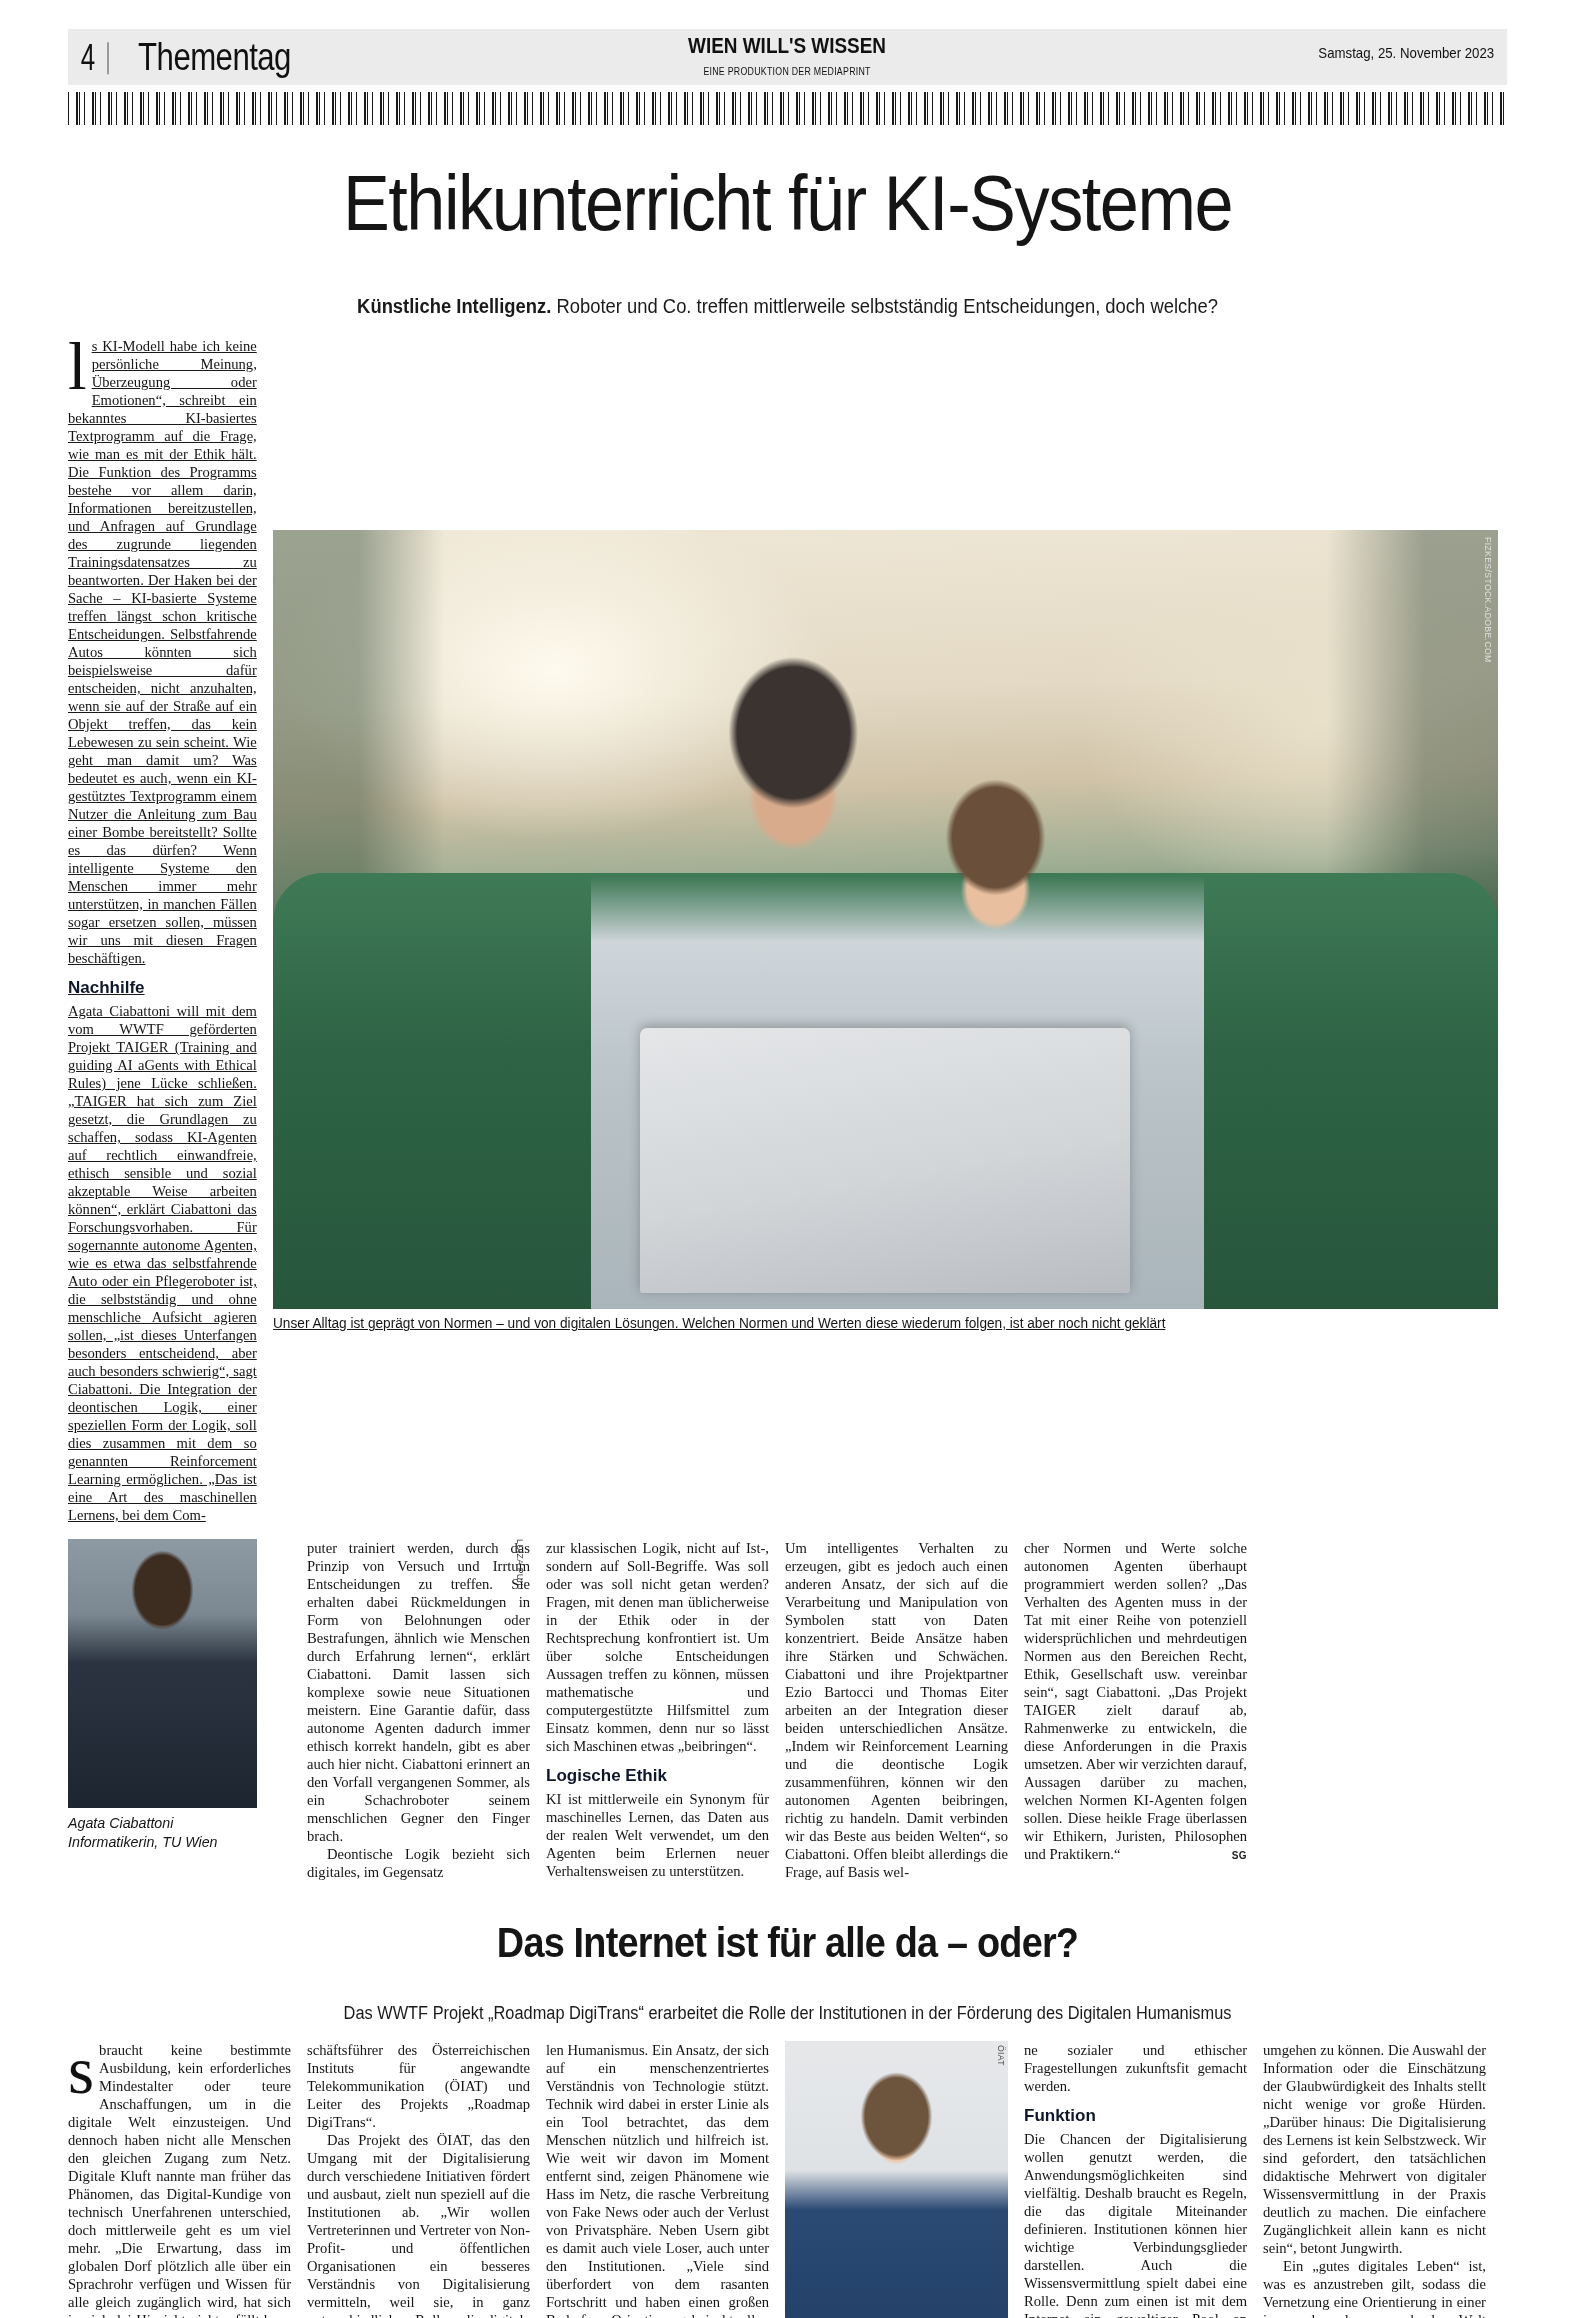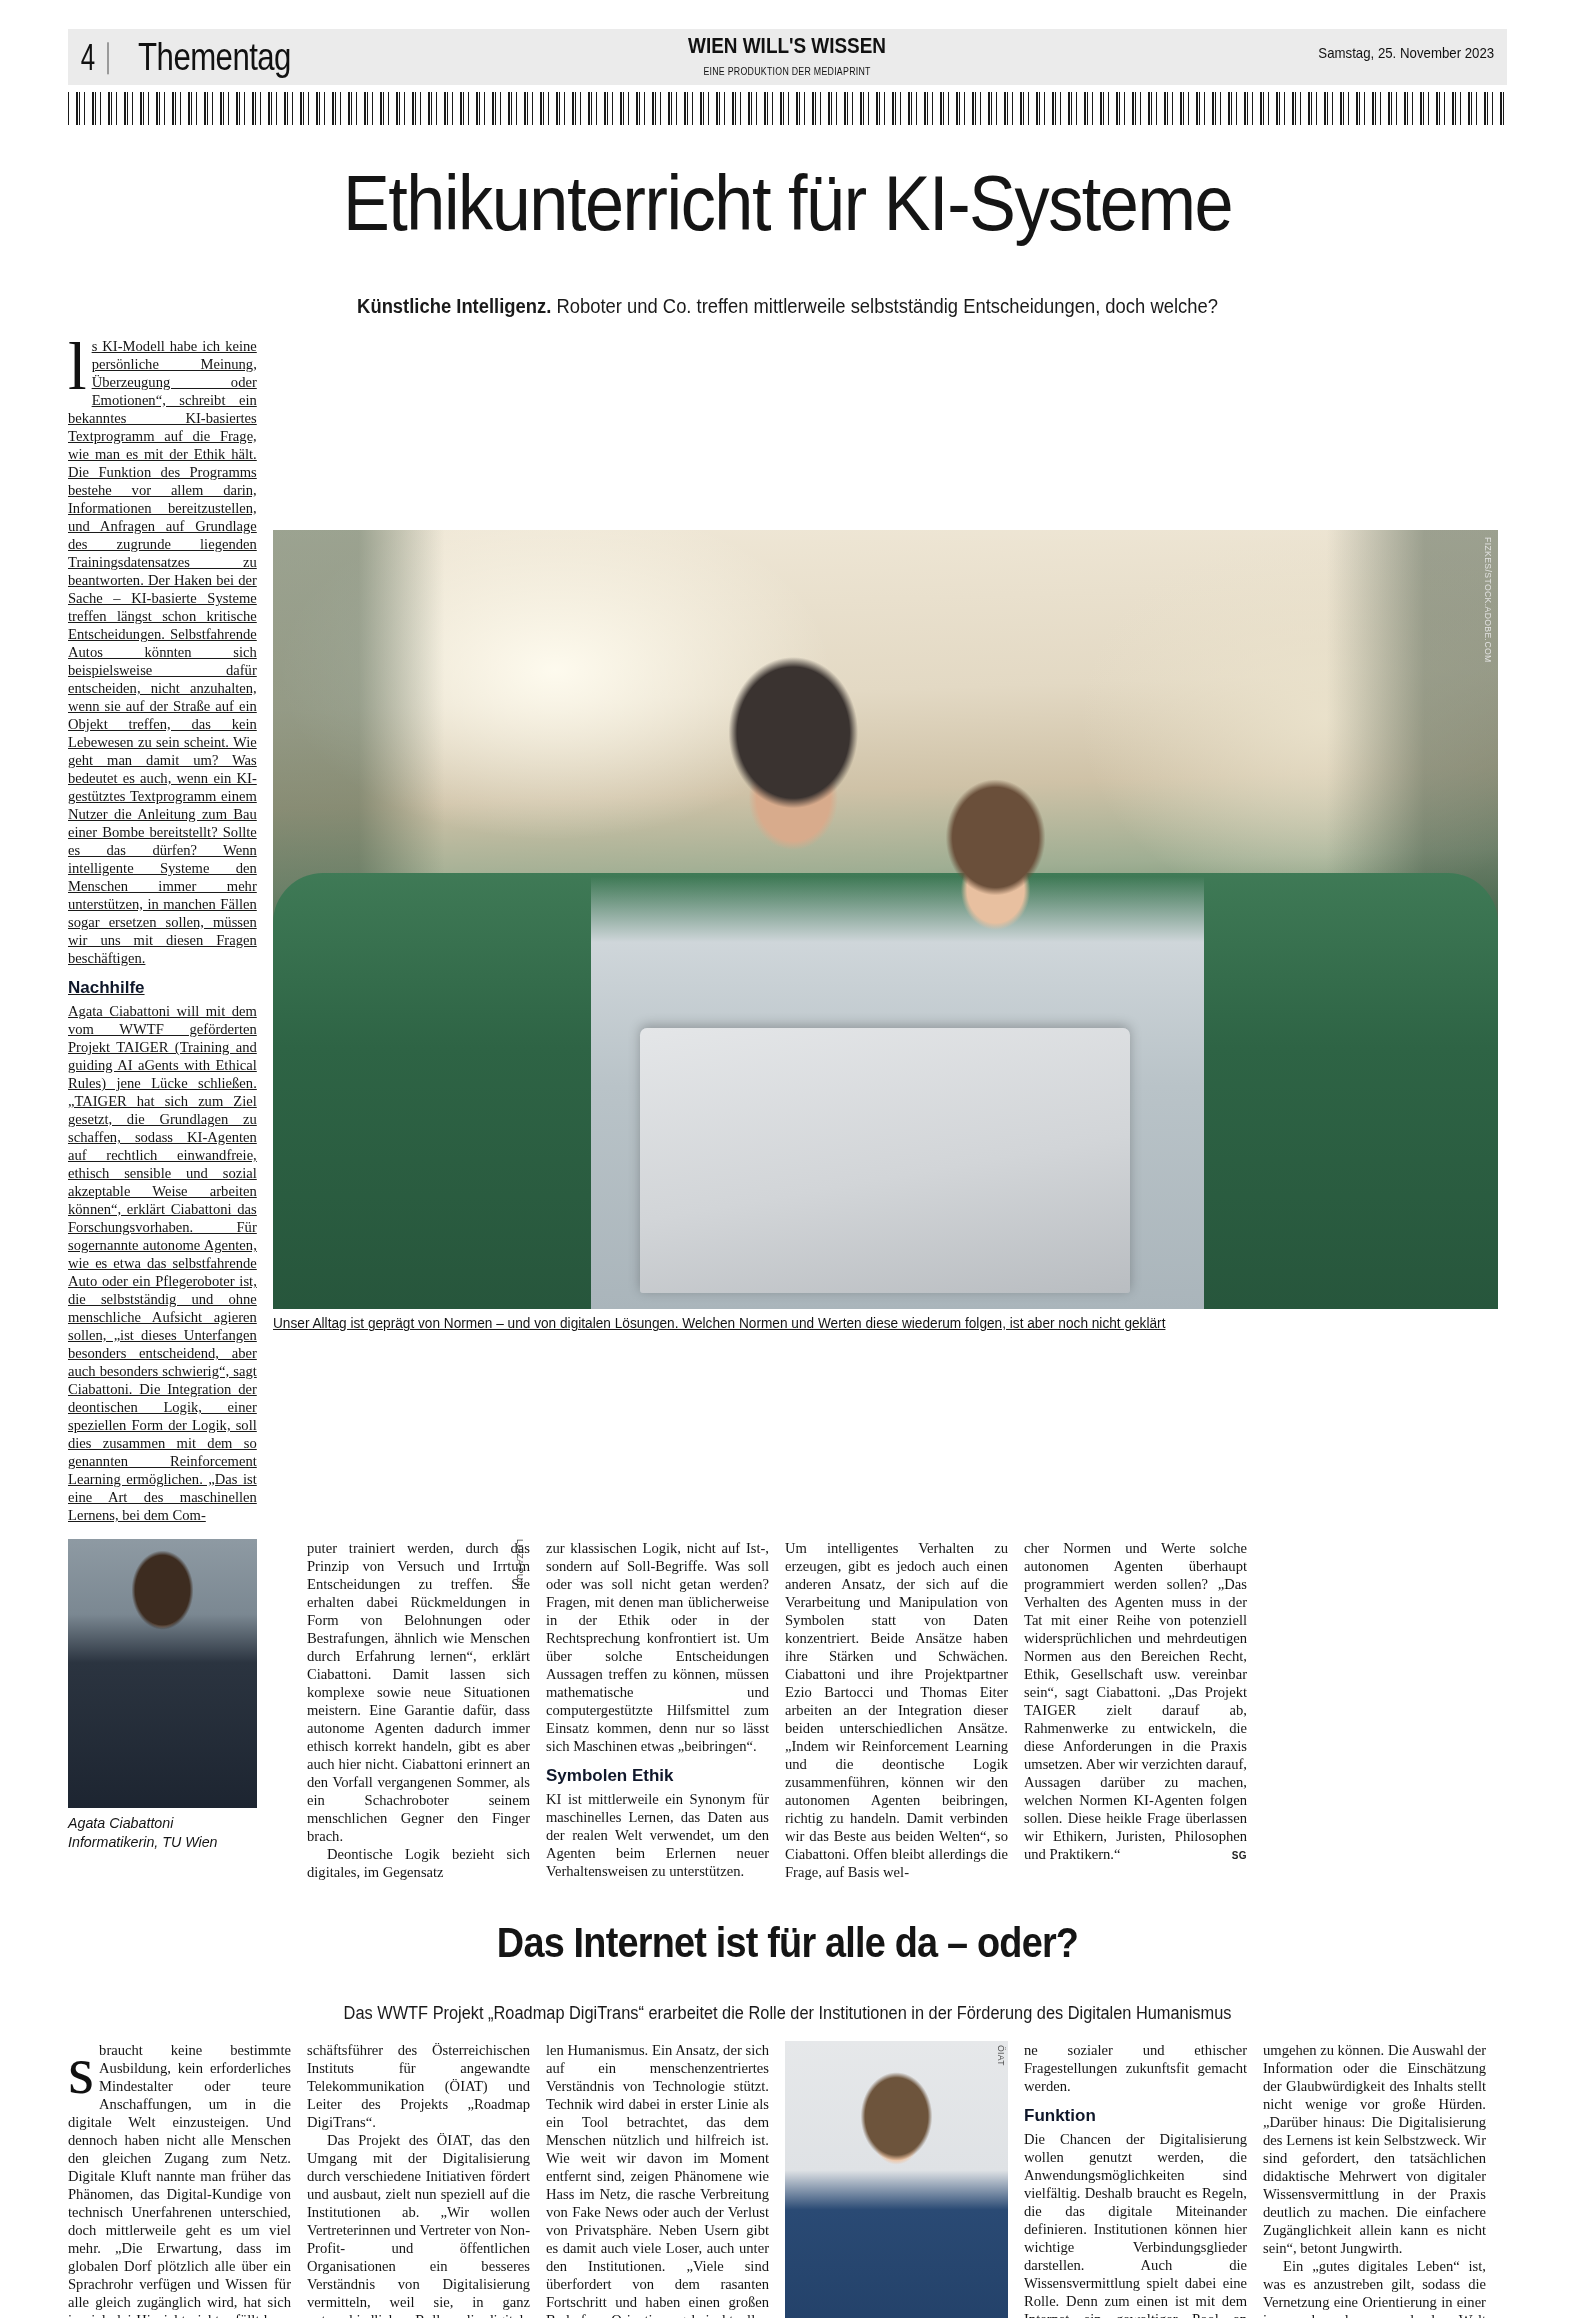--- a/index.html
+++ b/index.html
@@ -337,21 +337,21 @@
     </div>
 
     <div class="col" style="position:relative">
       <div class="portrait-credit onlight" style="position:absolute;left:-26px;top:0;">LUIZA PUIU</div>
       <p class="first">puter trainiert werden, durch das Prinzip von Versuch und Irrtum Entscheidungen zu treffen. Sie erhalten dabei Rückmeldungen in Form von Belohnungen oder Bestrafungen, ähnlich wie Menschen durch Erfahrung lernen“, erklärt Ciabattoni. Damit lassen sich komplexe sowie neue Situationen meistern. Eine Garantie dafür, dass autonome Agenten dadurch immer ethisch korrekt handeln, gibt es aber auch hier nicht. Ciabattoni erinnert an den Vorfall vergangenen Sommer, als ein Schachroboter seinem menschlichen Gegner den Finger brach.</p>
       <p>Deontische Logik bezieht sich digitales, im Gegensatz</p>
     </div>
 
     <div class="col">
       <p class="first">zur klassischen Logik, nicht auf Ist-, sondern auf Soll-Begriffe. Was soll oder was soll nicht getan werden? Fragen, mit denen man üblicherweise in der Ethik oder in der Rechtsprechung konfrontiert ist. Um über solche Entscheidungen Aussagen treffen zu können, müssen mathematische und computergestützte Hilfsmittel zum Einsatz kommen, denn nur so lässt sich Maschinen etwas „beibringen“.</p>
-      <div class="subhead">Symbolen Ethik</div>
+      <div class="subhead">Logische Ethik</div>
       <p class="first">KI ist mittlerweile ein Synonym für maschinelles Lernen, das Daten aus der realen Welt verwendet, um den Agenten beim Erlernen neuer Verhaltensweisen zu unterstützen.</p>
     </div>
 
     <div class="col">
       <p class="first">Um intelligentes Verhalten zu erzeugen, gibt es jedoch auch einen anderen Ansatz, der sich auf die Verarbeitung und Manipulation von Symbolen statt von Daten konzentriert. Beide Ansätze haben ihre Stärken und Schwächen. Ciabattoni und ihre Projektpartner Ezio Bartocci und Thomas Eiter arbeiten an der Integration dieser beiden unterschiedlichen Ansätze. „Indem wir Reinforcement Learning und die deontische Logik zusammenführen, können wir den autonomen Agenten beibringen, richtig zu handeln. Damit verbinden wir das Beste aus beiden Welten“, so Ciabattoni. Offen bleibt allerdings die Frage, auf Basis wel-</p>
     </div>
 
     <div class="col">
       <p class="first">cher Normen und Werte solche autonomen Agenten überhaupt programmiert werden sollen? „Das Verhalten des Agenten muss in der Tat mit einer Reihe von potenziell widersprüchlichen und mehrdeutigen Normen aus den Bereichen Recht, Ethik, Gesellschaft usw. vereinbar sein“, sagt Ciabattoni. „Das Projekt TAIGER zielt darauf ab, Rahmenwerke zu entwickeln, die diese Anforderungen in die Praxis umsetzen. Aber wir verzichten darauf, Aussagen darüber zu machen, welchen Normen KI-Agenten folgen sollen. Diese heikle Frage überlassen wir Ethikern, Juristen, Philosophen und Praktikern.“</p>
       <div style="text-align:right;margin-top:-18px;"><span class="sg">SG</span></div>

